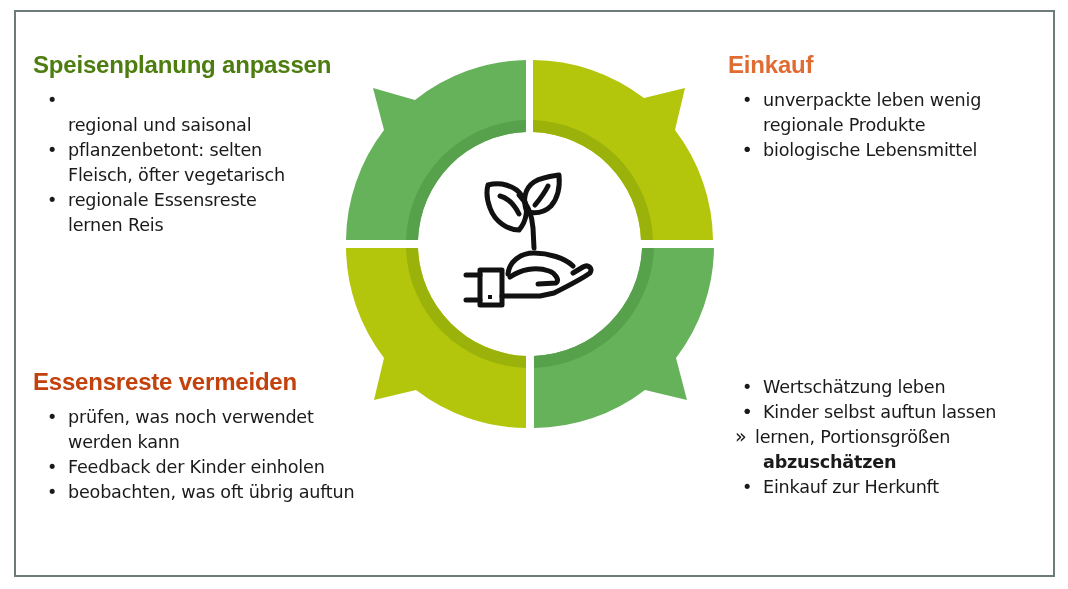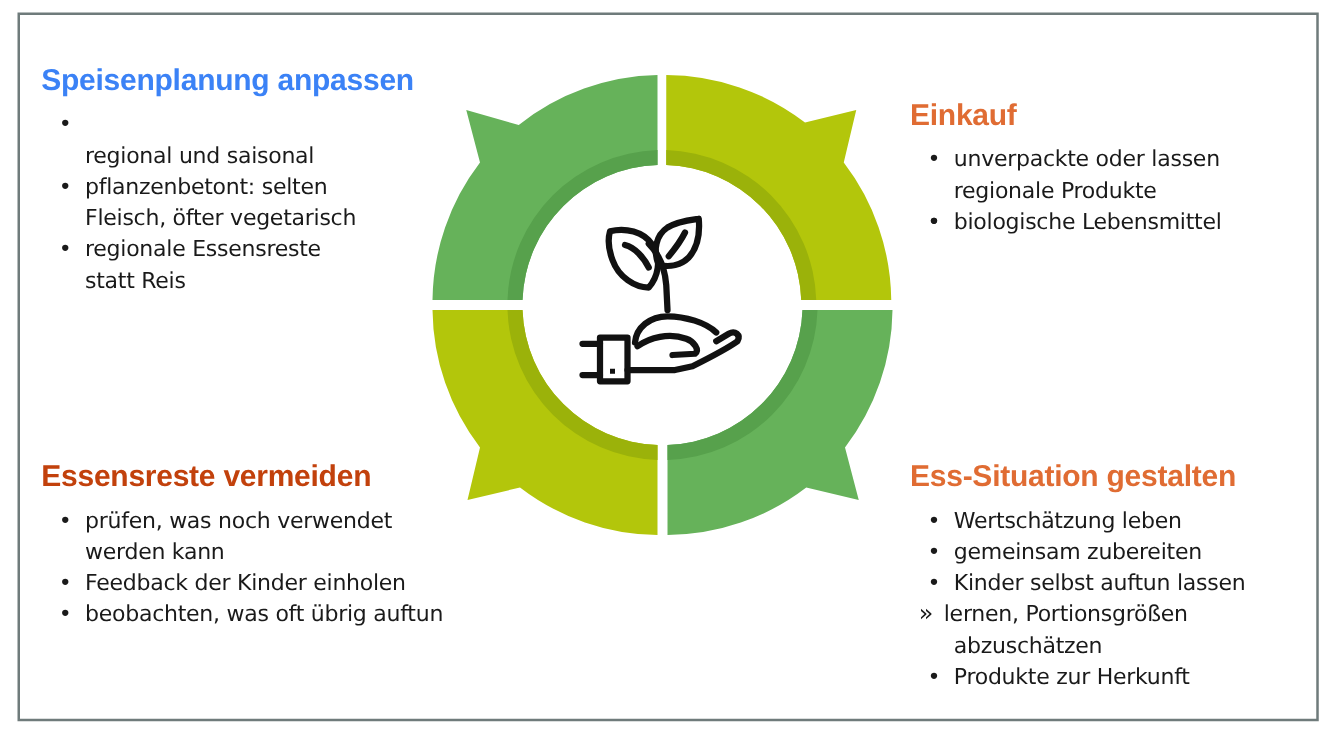--- a/index.html
+++ b/index.html
@@ -9,23 +9,23 @@
            border: 2px solid #6f7b7b; box-sizing: content-box; background: #fff; }
   .section { position: absolute; }
   .section h2 { margin: 0; font-family: "Liberation Sans", sans-serif; font-weight: bold;
                 font-size: 24px; letter-spacing: -0.2px; line-height: 30px; }
   .section ul { list-style: none; margin: 8px 0 0 0; padding: 0; }
   .section li { position: relative; padding-left: 35px; font-family: "DejaVu Sans", sans-serif;
                 font-size: 17.6px; line-height: 25px; color: #1a1a1a; letter-spacing: -0.2px; }
   .section li .bullet { position: absolute; left: 14px; top: 0; }
   .section li.sub .bullet { left: 7px; font-size: 19px; top: -1px; }
   .section li.sub { padding-left: 27px; }
-  .section li.sub .cont { display: block; padding-left: 8px; }
+  .section li.sub .cont { display: block; padding-left: 8px; font-weight: bold; }
   #s-tl { left: 33px; top: 50px; width: 320px; }
-  #s-tr { left: 728px; top: 50px; width: 320px; margin-top: 28px; }
+  #s-tr { left: 728px; top: 50px; width: 320px; }
   #s-bl { left: 33px; top: 367px; width: 340px; }
   #s-br { left: 728px; top: 367px; width: 320px; }
   svg.diagram { position: absolute; left: 0; top: 0; }
 </style>
 </head>
 <body>
 
 <div class="frame"></div>
 
 <svg class="diagram" width="1068" height="589" viewBox="0 0 1068 589">
@@ -65,48 +65,47 @@
     <path d="M510,277 C520,270 535,266 549,271 C555,273 560,280 556,283 L538,284"></path>
     <path d="M502,296 L540,296 L554,293 C570,285 583,278 590,273 C593,268 588,264 583,267 L573,273"></path>
 
     <rect x="480" y="270" width="22" height="35"></rect>
     <path d="M466,275 L480,275 M466,300 L480,300"></path>
   </g>
   <rect x="488" y="295" width="4" height="4" fill="#111"></rect>
 </svg>
 
 <div class="section" id="s-tl">
-  <h2 style="color:#3b82f6">Speisenplanung anpassen</h2>
+  <h2 style="color:#4d7c0f">Speisenplanung anpassen</h2>
   <ul>
     <li><span class="bullet">•</span><br><span>regional und saisonal</span></li>
     <li><span class="bullet">•</span><span>pflanzenbetont: selten</span><br><span>Fleisch, öfter vegetarisch</span></li>
-    <li><span class="bullet">•</span><span>regionale Essensreste</span><br><span>statt Reis</span></li>
+    <li><span class="bullet">•</span><span>regionale Essensreste</span><br><span>lernen Reis</span></li>
   </ul>
 </div>
 
 <div class="section" id="s-tr">
   <h2 style="color:#e06c33">Einkauf</h2>
   <ul>
-    <li><span class="bullet">•</span><span>unverpackte oder lassen</span><br><span>regionale Produkte</span></li>
+    <li><span class="bullet">•</span><span>unverpackte leben wenig</span><br><span>regionale Produkte</span></li>
     <li><span class="bullet">•</span></li>
     <li><span class="bullet">•</span><span>biologische Lebensmittel</span></li>
   </ul>
 </div>
 
 <div class="section" id="s-bl">
   <h2 style="color:#c2410c">Essensreste vermeiden</h2>
   <ul>
     <li><span class="bullet">•</span><span>prüfen, was noch verwendet</span><br><span>werden kann</span></li>
     <li><span class="bullet">•</span><span>Feedback der Kinder einholen</span></li>
     <li><span class="bullet">•</span><span>beobachten, was oft übrig auftun</span></li>
   </ul>
 </div>
 
 <div class="section" id="s-br">
-  <h2 style="color:#e06c33">Ess-Situation gestalten</h2>
   <ul>
     <li><span class="bullet">•</span><span>Wertschätzung leben</span></li>
-    <li><span class="bullet">•</span><span>gemeinsam zubereiten</span></li>
+    <li><span class="bullet">•</span></li>
     <li><span class="bullet">•</span><span>Kinder selbst auftun lassen</span></li>
     <li class="sub"><span class="bullet">»</span><span>lernen, Portionsgrößen</span><span class="cont">abzuschätzen</span></li>
-    <li><span class="bullet">•</span><span>Produkte zur Herkunft</span></li>
+    <li><span class="bullet">•</span><span>Einkauf zur Herkunft</span></li>
   </ul>
 </div>
 
 </body></html>

